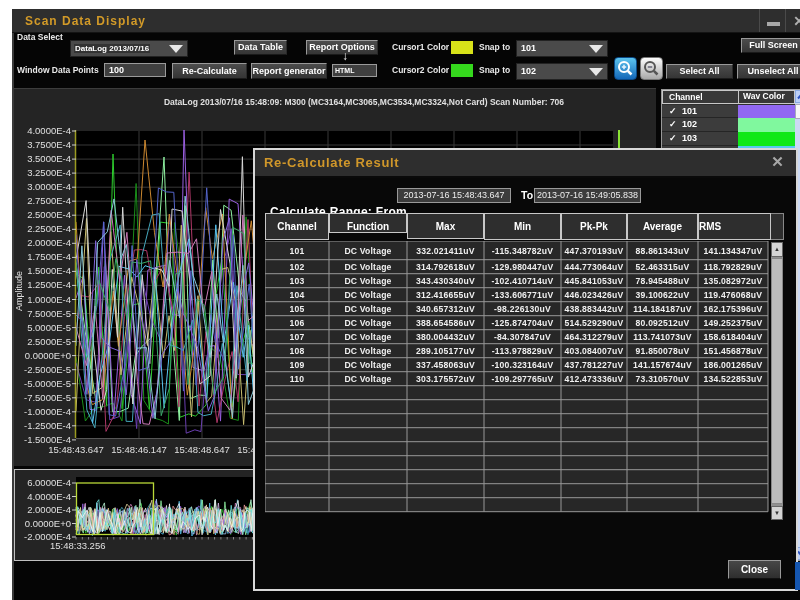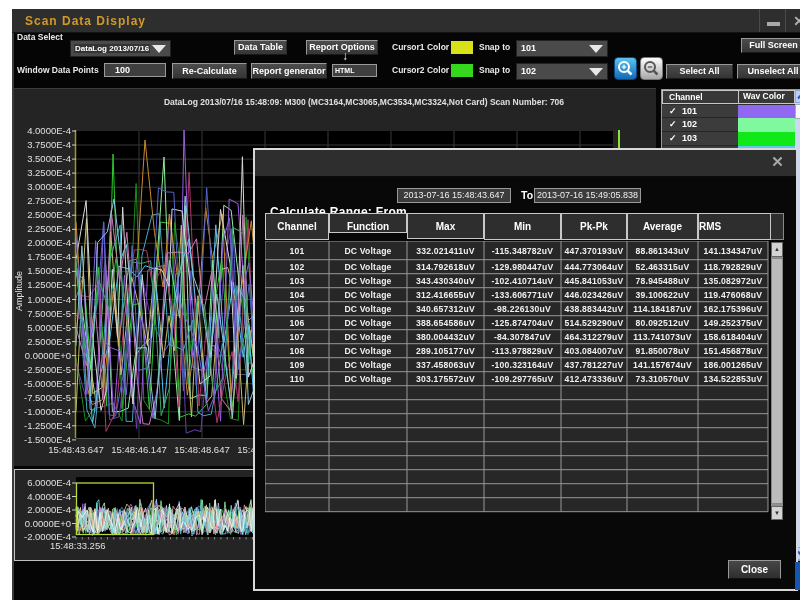--- a/index.html
+++ b/index.html
@@ -22,37 +22,37 @@
   <div style="position:absolute;left:0;top:9px;width:2px;height:591px;background:#3a3a3a;"></div>
   <div id="titlebar" style="position:absolute;left:0;top:9px;width:800px;height:24px;background:#2e2e2e;border-bottom:1px solid #141414;box-sizing:border-box;">
     <div style="position:absolute;left:13px;top:5px;color:#d29a28;font-size:12px;font-weight:bold;letter-spacing:1px;white-space:nowrap;">Scan Data Display</div>
     <div style="position:absolute;left:747px;top:0;width:1px;height:23px;background:#4a4a4a;"></div>
     <div style="position:absolute;left:773px;top:0;width:1px;height:23px;background:#4a4a4a;"></div>
     <div style="position:absolute;left:755px;top:13px;width:13px;height:4px;background:#a8a8a8;"></div>
     <div style="position:absolute;left:779px;top:4px;width:16px;height:16px;color:#b0b0b0;font-size:14px;font-weight:bold;text-align:center;line-height:16px;">✕</div>
   </div>
 
   <div class="lbl" style="left:5px;top:32px;">Data Select</div>
-  <div class="dd" style="left:58px;top:40px;width:101px;height:17px;">
+  <div class="dd" style="left:58px;top:40px;width:118px;height:17px;">
      <span style="position:absolute;left:3px;top:3px;background:#333;padding:0 1px;white-space:nowrap;font-size:8px;">DataLog 2013/07/16</span>
      <div class="tri"></div>
     </div>
   <div class="btn" style="left:222px;top:40px;width:53px;height:15px;line-height:13px;">Data Table</div>
   <div class="btn" style="left:294px;top:40px;width:72px;height:15px;line-height:13px;">Report Options</div>
   <div class="lbl" style="left:380px;top:42px;">Cursor1 Color</div>
   <div class="abs" style="left:439px;top:41px;width:22px;height:13px;background:#d8e219;"></div>
   <div class="lbl" style="left:467px;top:42px;">Snap to</div>
   <div class="dd" style="left:504px;top:40px;width:92px;height:17px;">
      <span style="position:absolute;left:4px;top:2px;">101</span>
       <div class="tri"></div>
     </div>
   <div class="btn" style="left:729px;top:38px;width:65px;height:15px;line-height:13px;">Full Screen</div>
 
   <div class="lbl" style="left:5px;top:65px;">Window Data Points</div>
-  <div class="inp" style="left:92px;top:63px;width:62px;height:14px;line-height:12px;padding-left:10px;">100</div>
+  <div class="inp" style="left:92px;top:63px;width:62px;height:14px;line-height:12px;padding-left:4px;">100</div>
   <div class="btn" style="left:160px;top:63px;width:75px;height:16px;line-height:14px;">Re-Calculate</div>
   <div class="btn" style="left:239px;top:63px;width:76px;height:16px;line-height:14px;">Report generator</div>
   <div class="lbl" style="left:330px;top:49px;color:#f0f0f0;font-size:12px;font-weight:bold;">↓</div>
   <div class="inp" style="left:320px;top:64px;width:45px;height:13px;line-height:11px;padding-left:2px;font-size:7px;">HTML</div>
   <div class="lbl" style="left:380px;top:65px;">Cursor2 Color</div>
   <div class="abs" style="left:439px;top:64px;width:22px;height:13px;background:#35d81d;"></div>
   <div class="lbl" style="left:467px;top:65px;">Snap to</div>
   <div class="dd" style="left:504px;top:63px;width:92px;height:17px;">
      <span style="position:absolute;left:4px;top:2px;">102</span>
       <div class="tri"></div>
@@ -381,20 +381,21 @@
    <div style="position:absolute;left:0;top:14px;width:13px;height:15px;background:#f8f8f8;border:1px solid #aab;box-sizing:border-box;"></div>
    <div style="position:absolute;left:0;top:457px;width:13px;height:13px;background:#bcd0f8;border:1px solid #89a8e0;box-sizing:border-box;">
           <svg width="11" height="11" style="display:block;margin:0 auto;">
             <path d="M2 3.5 L5.5 7.5 L9 3.5" stroke="#2b52c0" stroke-width="2" fill="none"></path>
           </svg>
         </div>
  </div>
 </div>
   <div id="dlg" style="position:absolute;left:241px;top:148px;width:545px;height:443px;background:#080808;border:2px solid #d8d8d8;box-sizing:border-box;">
  <div style="position:absolute;left:0;top:0;width:541px;height:28px;background:#2e2e2e;border-bottom:2px solid #0a0a0a;box-sizing:border-box;">
+   <div style="position:absolute;left:9px;top:5px;color:#d0972a;font-size:13px;font-weight:bold;letter-spacing:0.7px;white-space:nowrap;">Re-Calculate Result</div>
    <div style="position:absolute;left:514px;top:4px;width:17px;height:16px;color:#a8a8a8;font-size:15px;font-weight:bold;text-align:center;line-height:16px;">✕</div>
  </div>
  <div style="position:absolute;left:15px;top:55px;color:#fff;font-weight:bold;font-size:12px;letter-spacing:0.3px;white-space:nowrap;">Calculate Range: From</div>
  <div style="position:absolute;left:142px;top:38px;width:114px;height:15px;background:#3c3c3c;border:1px solid #999;color:#eee;font-size:9px;text-align:center;line-height:13px;box-sizing:border-box;white-space:nowrap;">2013-07-16 15:48:43.647</div>
  <div style="position:absolute;left:266px;top:39px;color:#fff;font-weight:bold;font-size:10.5px;">To</div>
  <div style="position:absolute;left:279px;top:38px;width:107px;height:15px;background:#3c3c3c;border:1px solid #999;color:#eee;font-size:9px;text-align:center;line-height:13px;box-sizing:border-box;white-space:nowrap;">2013-07-16 15:49:05.838</div>
  <div style="position:absolute;left:10px;top:63px;width:64px;height:27px;background:#2e2e2e;border:1px solid #c8c8c8;color:#fff;font-weight:bold;font-size:10px;text-align:center;line-height:25px;box-sizing:border-box;white-space:nowrap;">Channel</div>
       <div style="position:absolute;left:74px;top:63px;width:78px;height:20px;background:#2e2e2e;border:1px solid #c8c8c8;color:#fff;font-weight:bold;font-size:10px;text-align:center;line-height:25px;box-sizing:border-box;white-space:nowrap;">Function</div>
       <div style="position:absolute;left:152px;top:63px;width:77px;height:26px;background:#2e2e2e;border:1px solid #c8c8c8;color:#fff;font-weight:bold;font-size:10px;text-align:center;line-height:25px;box-sizing:border-box;white-space:nowrap;">Max</div>
       <div style="position:absolute;left:229px;top:63px;width:77px;height:27px;background:#2e2e2e;border:1px solid #c8c8c8;color:#fff;font-weight:bold;font-size:10px;text-align:center;line-height:25px;box-sizing:border-box;white-space:nowrap;">Min</div>

